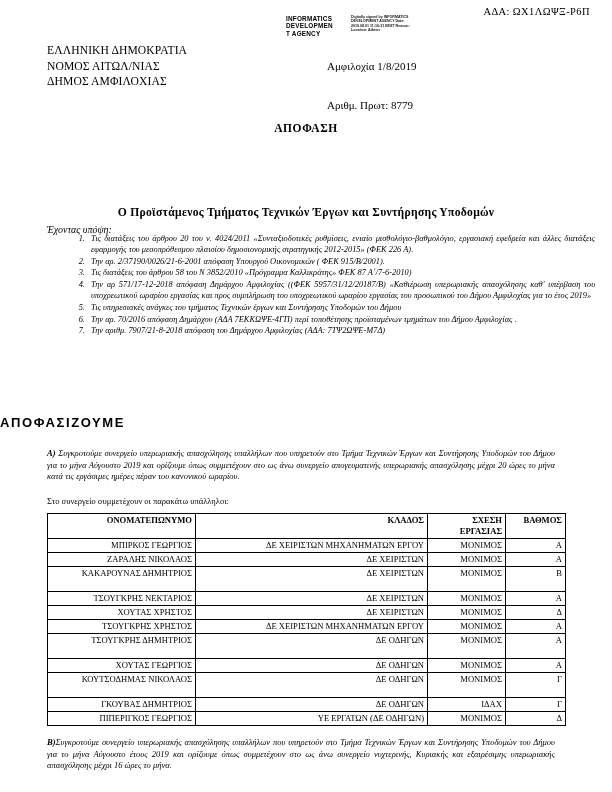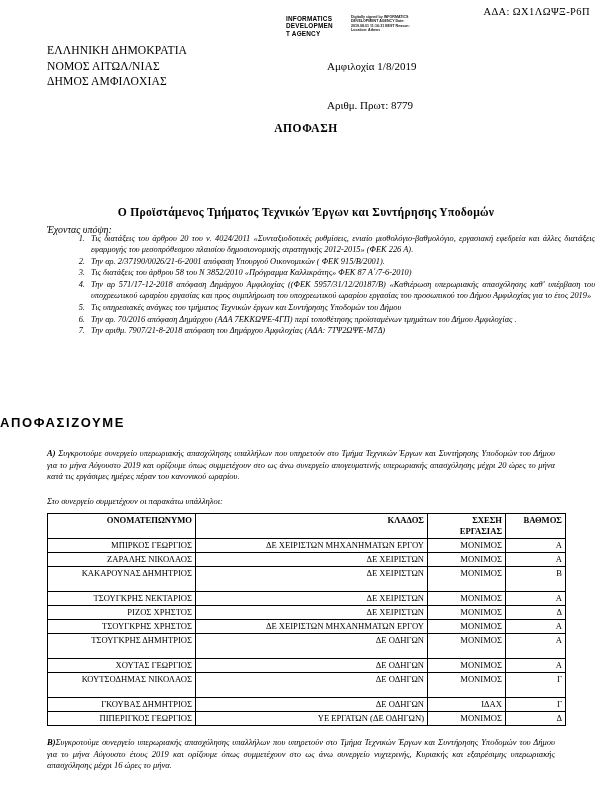--- a/index.html
+++ b/index.html
@@ -167,21 +167,20 @@
     font-style: italic;
     text-align: justify;
   }
   .para-a .lead { font-weight: bold; font-style: italic; }
   .para-a-sub {
     position: absolute;
     top: 496px;
     left: 47px;
     width: 508px;
     font-size: 8.5px;
-    font-style: italic;
   }
 
   
   table.staff {
     position: absolute;
     top: 513px;
     left: 47px;
     width: 518px;
     border-collapse: collapse;
     font-size: 8.6px;
@@ -302,21 +301,21 @@
           <td>ΜΟΝΙΜΟΣ</td>
           <td>Β</td>
         </tr>
         <tr>
           <td>ΤΣΟΥΓΚΡΗΣ ΝΕΚΤΑΡΙΟΣ</td>
           <td>ΔΕ ΧΕΙΡΙΣΤΩΝ</td>
           <td>ΜΟΝΙΜΟΣ</td>
           <td>Α</td>
         </tr>
         <tr>
-          <td>ΡΙΖΟΣ ΧΡΗΣΤΟΣ</td>
+          <td>ΧΟΥΤΑΣ ΧΡΗΣΤΟΣ</td>
           <td>ΔΕ ΧΕΙΡΙΣΤΩΝ</td>
           <td>ΜΟΝΙΜΟΣ</td>
           <td>Δ</td>
         </tr>
         <tr>
           <td>ΤΣΟΥΓΚΡΗΣ ΧΡΗΣΤΟΣ</td>
           <td>ΔΕ ΧΕΙΡΙΣΤΩΝ ΜΗΧΑΝΗΜΑΤΩΝ ΕΡΓΟΥ</td>
           <td>ΜΟΝΙΜΟΣ</td>
           <td>Α</td>
         </tr>

